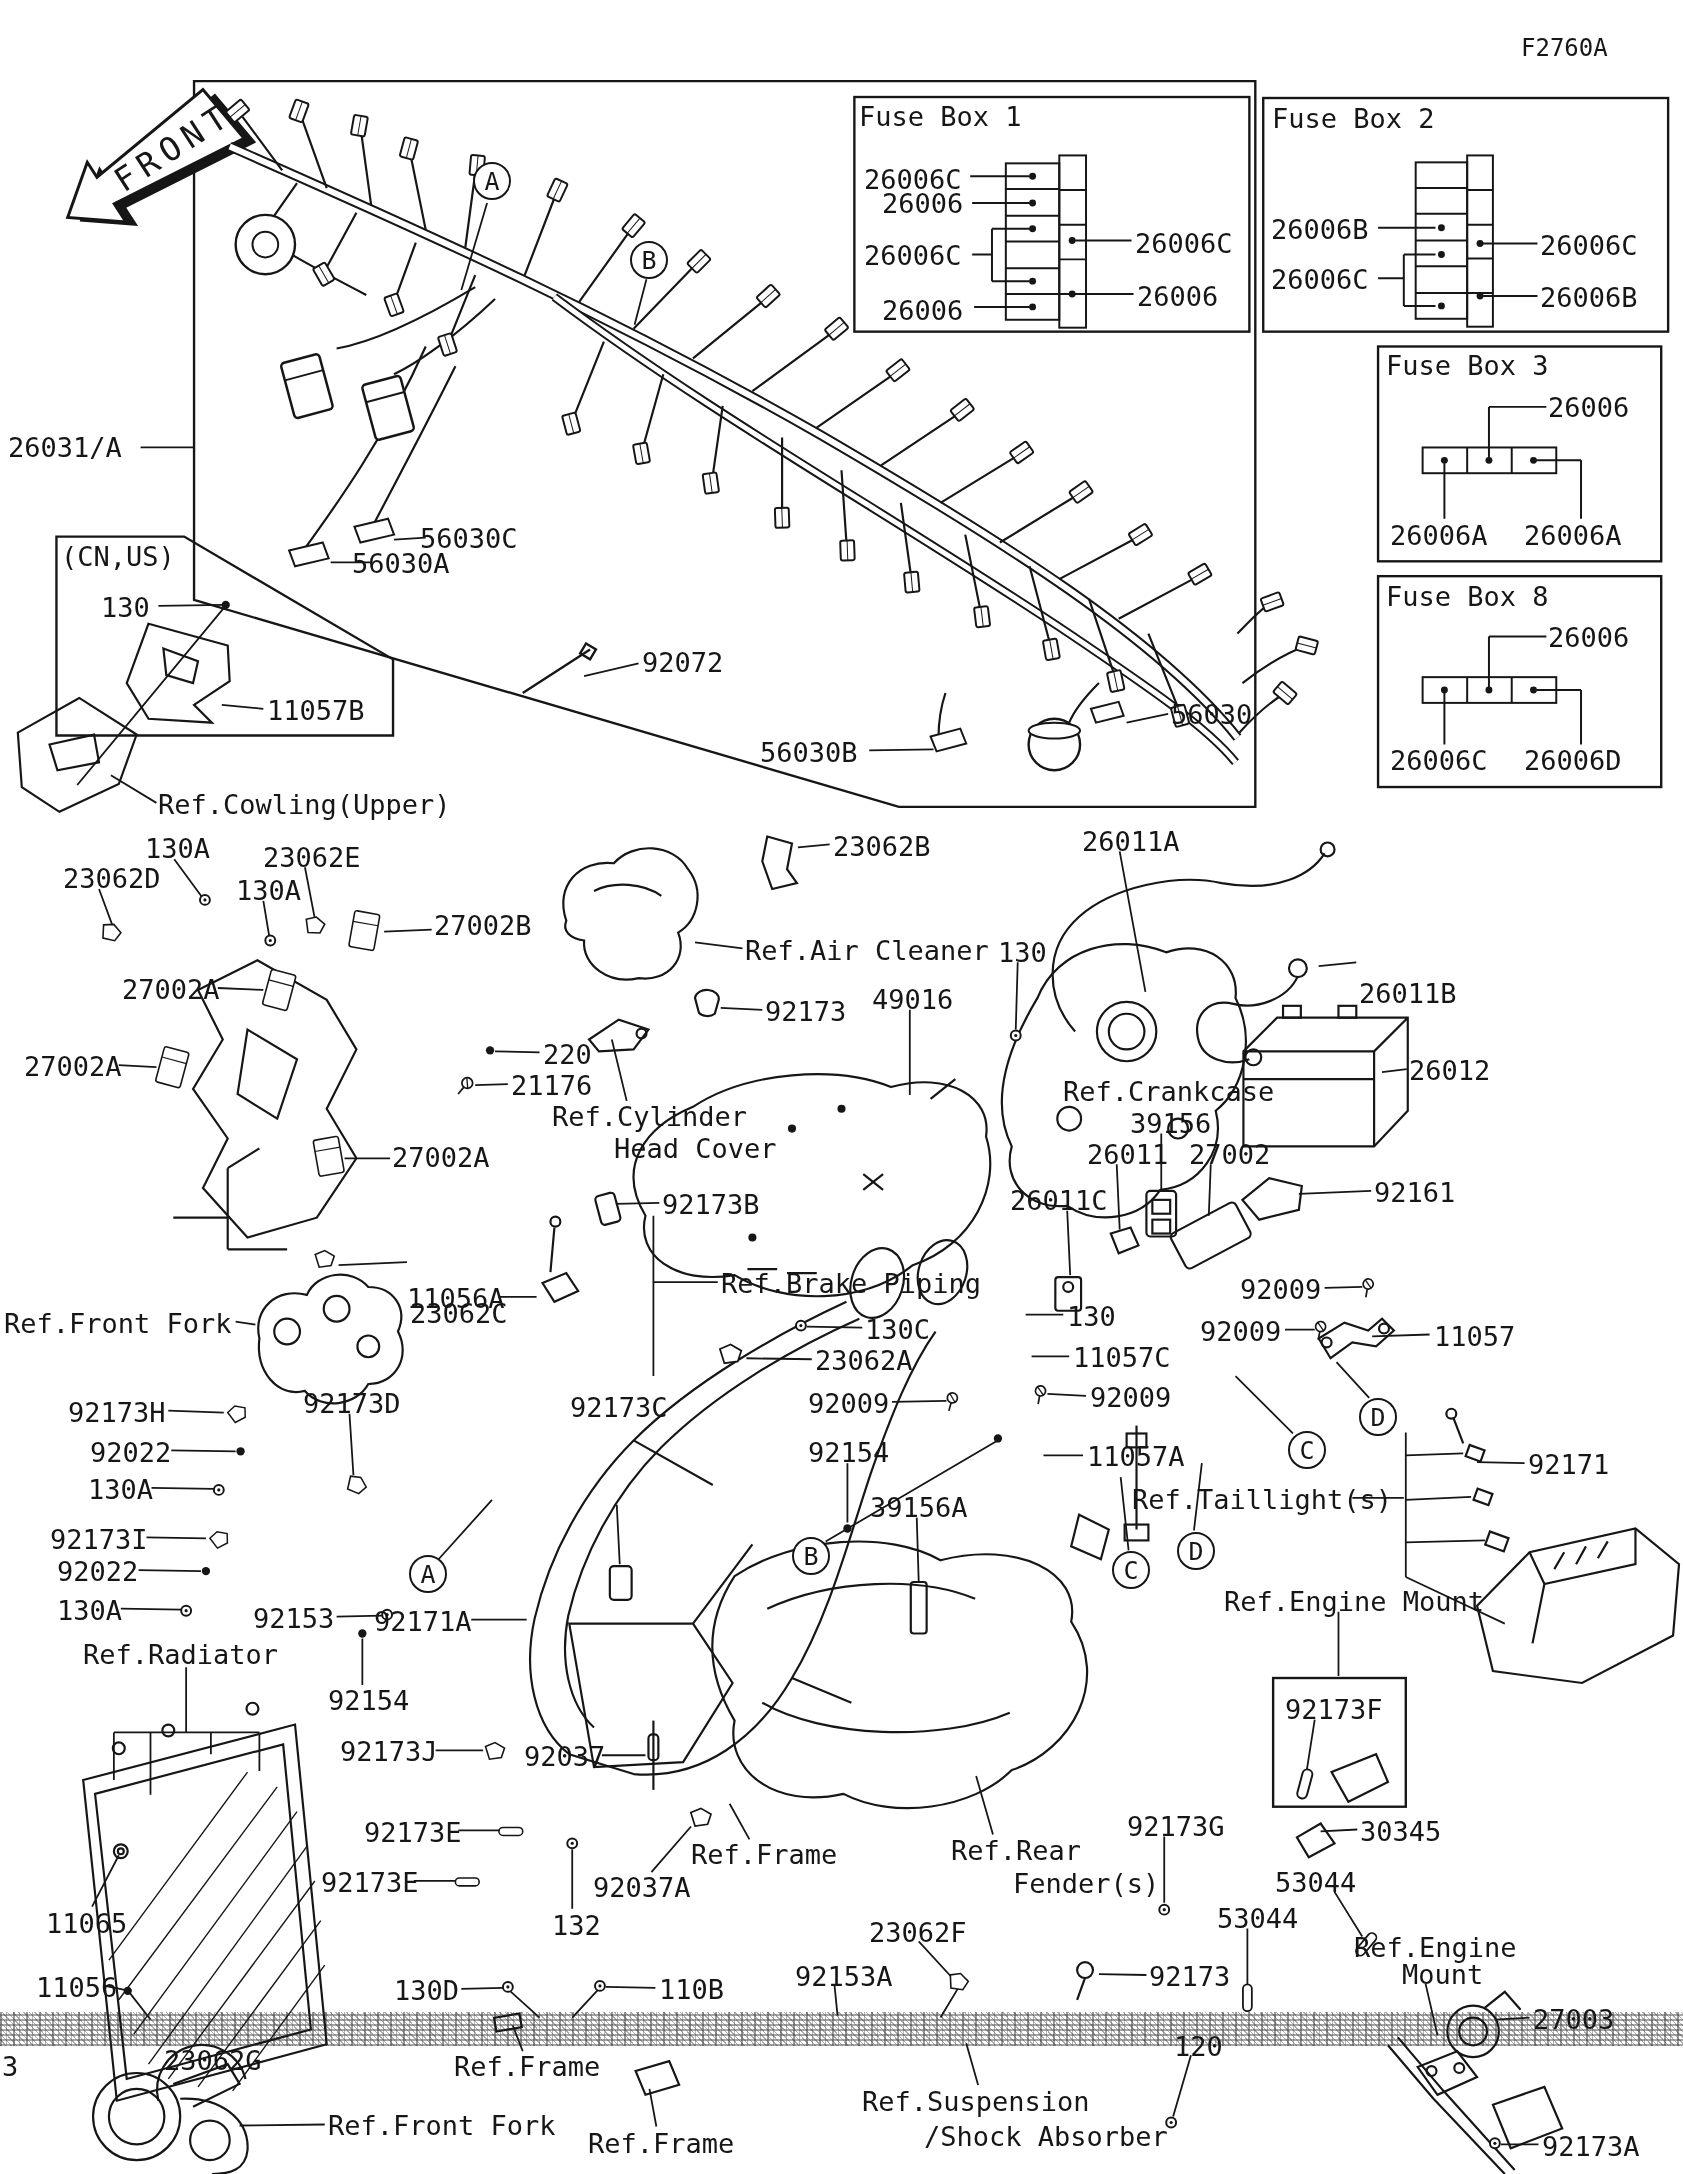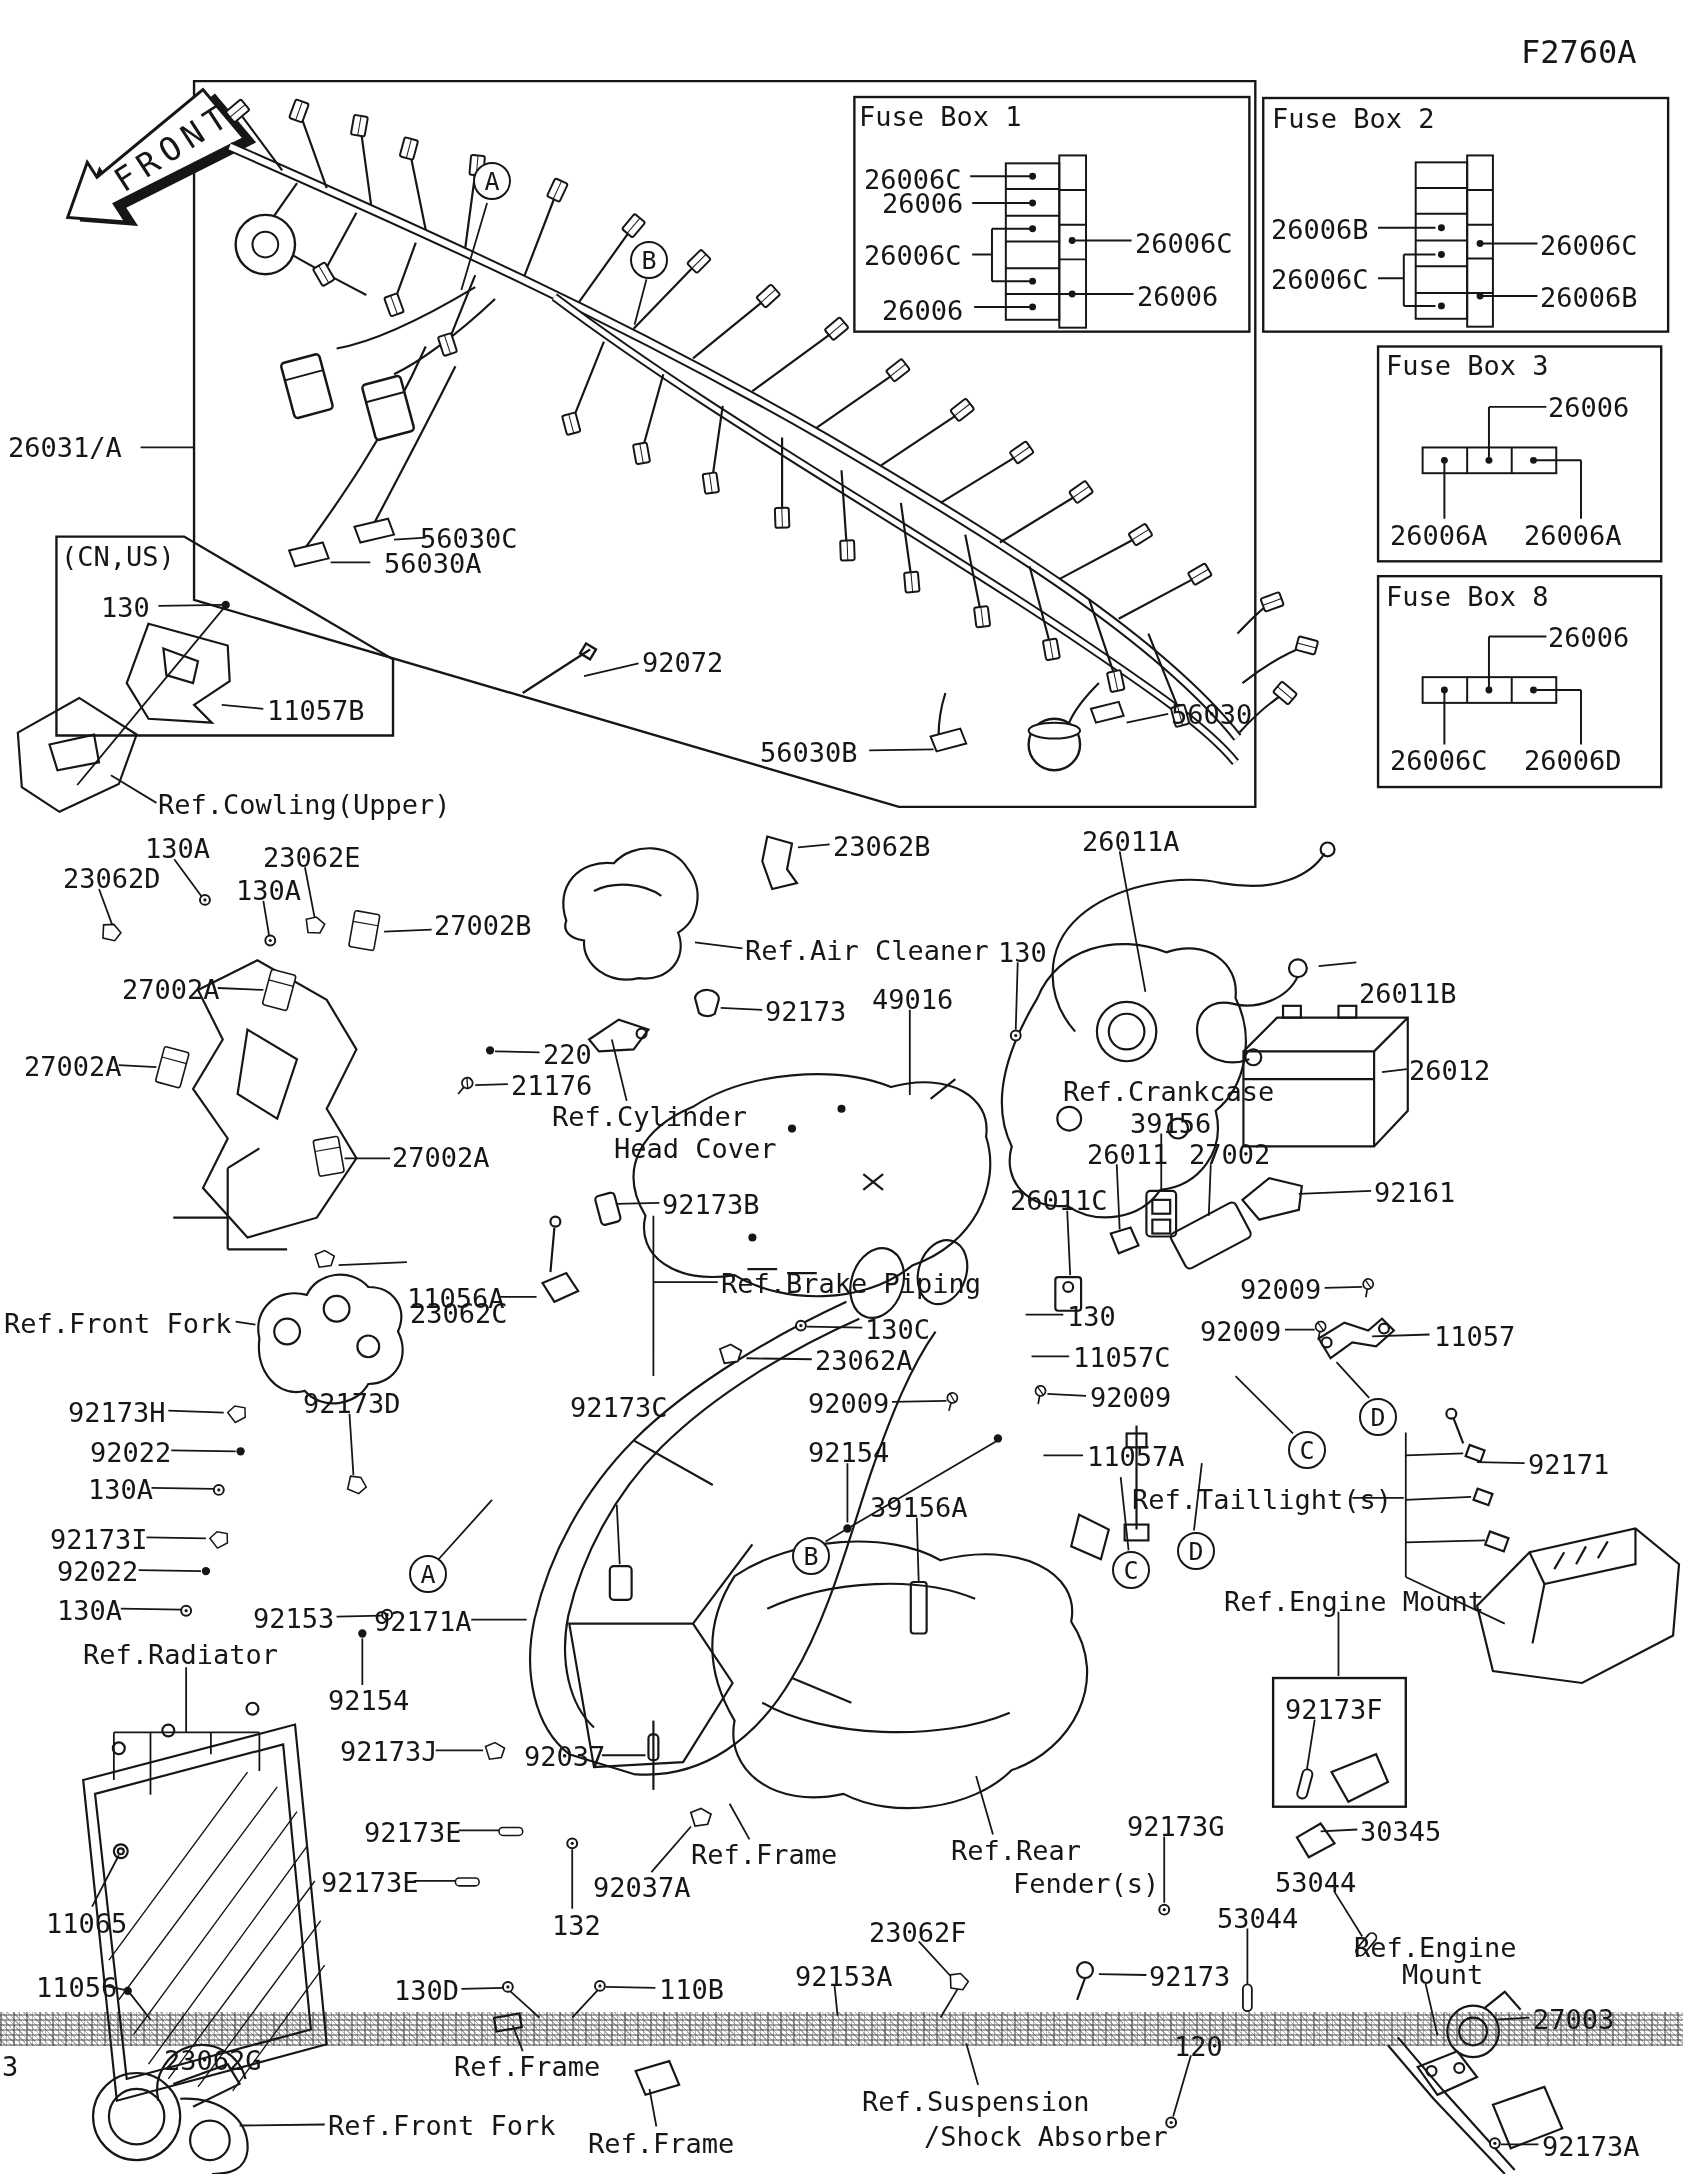--- a/index.html
+++ b/index.html
@@ -1,20 +1,20 @@
 <!DOCTYPE html>
 <html><head>
 <meta charset="utf-8">
 <style>
   html,body{margin:0;padding:0;background:#e8e8e8}
   .canvas{position:relative;width:1683px;height:2174px;background:#fff;overflow:hidden;
           font-family:"DejaVu Sans Mono","Liberation Mono",monospace;color:#161616}
   svg.art{position:absolute;left:0;top:0}
   .lbl{position:absolute;font-size:27px;line-height:1.05;white-space:pre;letter-spacing:0}
-  .code{font-size:32px}
+  .code{font-size:24px}
   .cmark{position:absolute;width:38px;height:38px;border:2.5px solid #161616;border-radius:50%;
          display:flex;align-items:center;justify-content:center;font-size:25px;background:#fff;box-sizing:border-box}
   .noise{position:absolute;left:0;top:2012px;width:1683px;height:34px;opacity:.8;
     background-image:
       repeating-linear-gradient(90deg, rgba(25,25,25,.55) 0 2px, transparent 2px 6px, rgba(50,50,50,.45) 6px 7px, transparent 7px 13px),
       repeating-linear-gradient(0deg, rgba(35,35,35,.5) 0 2px, transparent 2px 5px),
       repeating-linear-gradient(47deg, rgba(0,0,0,.4) 0 1px, transparent 1px 4px);}
 </style>
 </head>
 <body>
@@ -381,21 +381,21 @@
 <div class="lbl" style="left:1390px;top:522px">26006A</div>
 <div class="lbl" style="left:1524px;top:522px">26006A</div>
 
 <div class="lbl" style="left:1386px;top:583px">Fuse Box 8</div>
 <div class="lbl" style="left:1548px;top:624px">26006</div>
 <div class="lbl" style="left:1390px;top:747px">26006C</div>
 <div class="lbl" style="left:1524px;top:747px">26006D</div>
 
 <div class="lbl" style="left:8px;top:434px">26031/A</div>
 <div class="lbl" style="left:420px;top:525px">56030C</div>
-<div class="lbl" style="left:384px;top:550px">56030A</div>
+<div class="lbl" style="left:352px;top:550px">56030A</div>
 <div class="lbl" style="left:642px;top:649px">92072</div>
 <div class="lbl" style="left:760px;top:739px">56030B</div>
 <div class="lbl" style="left:1171px;top:701px">56030</div>
 <div class="lbl" style="left:61px;top:543px">(CN,US)</div>
 <div class="lbl" style="left:101px;top:594px">130</div>
 <div class="lbl" style="left:267px;top:697px">11057B</div>
 <div class="lbl" style="left:158px;top:791px">Ref.Cowling(Upper)</div>
 <div class="lbl" style="left:145px;top:835px">130A</div>
 <div class="lbl" style="left:63px;top:865px">23062D</div>
 <div class="lbl" style="left:263px;top:844px">23062E</div>

